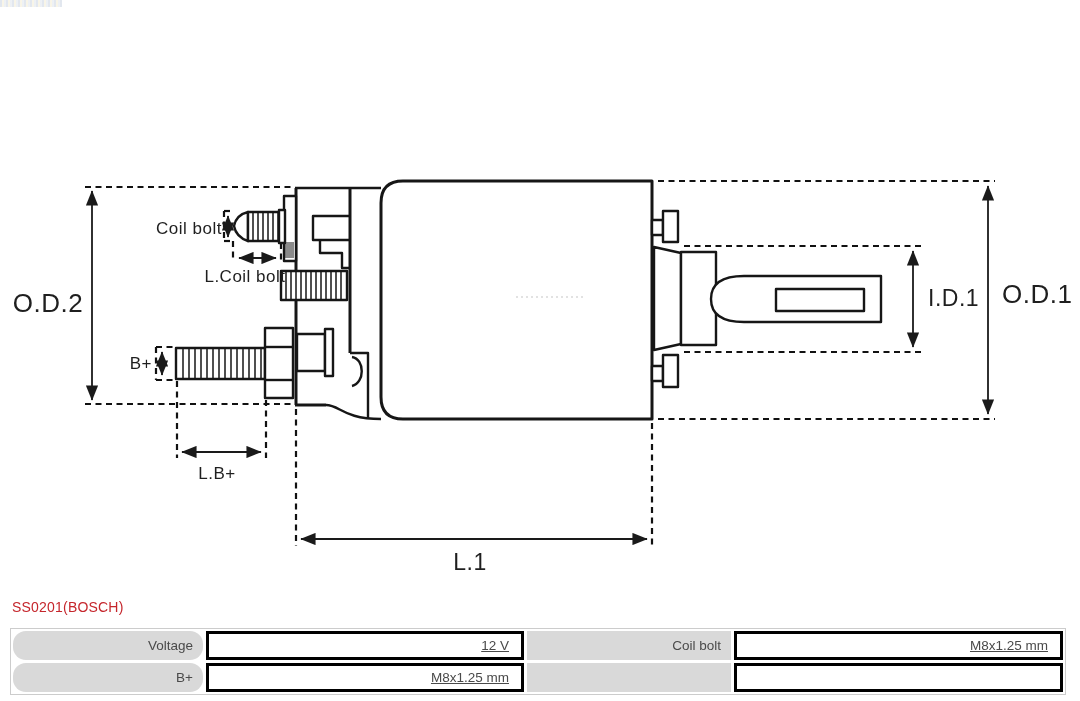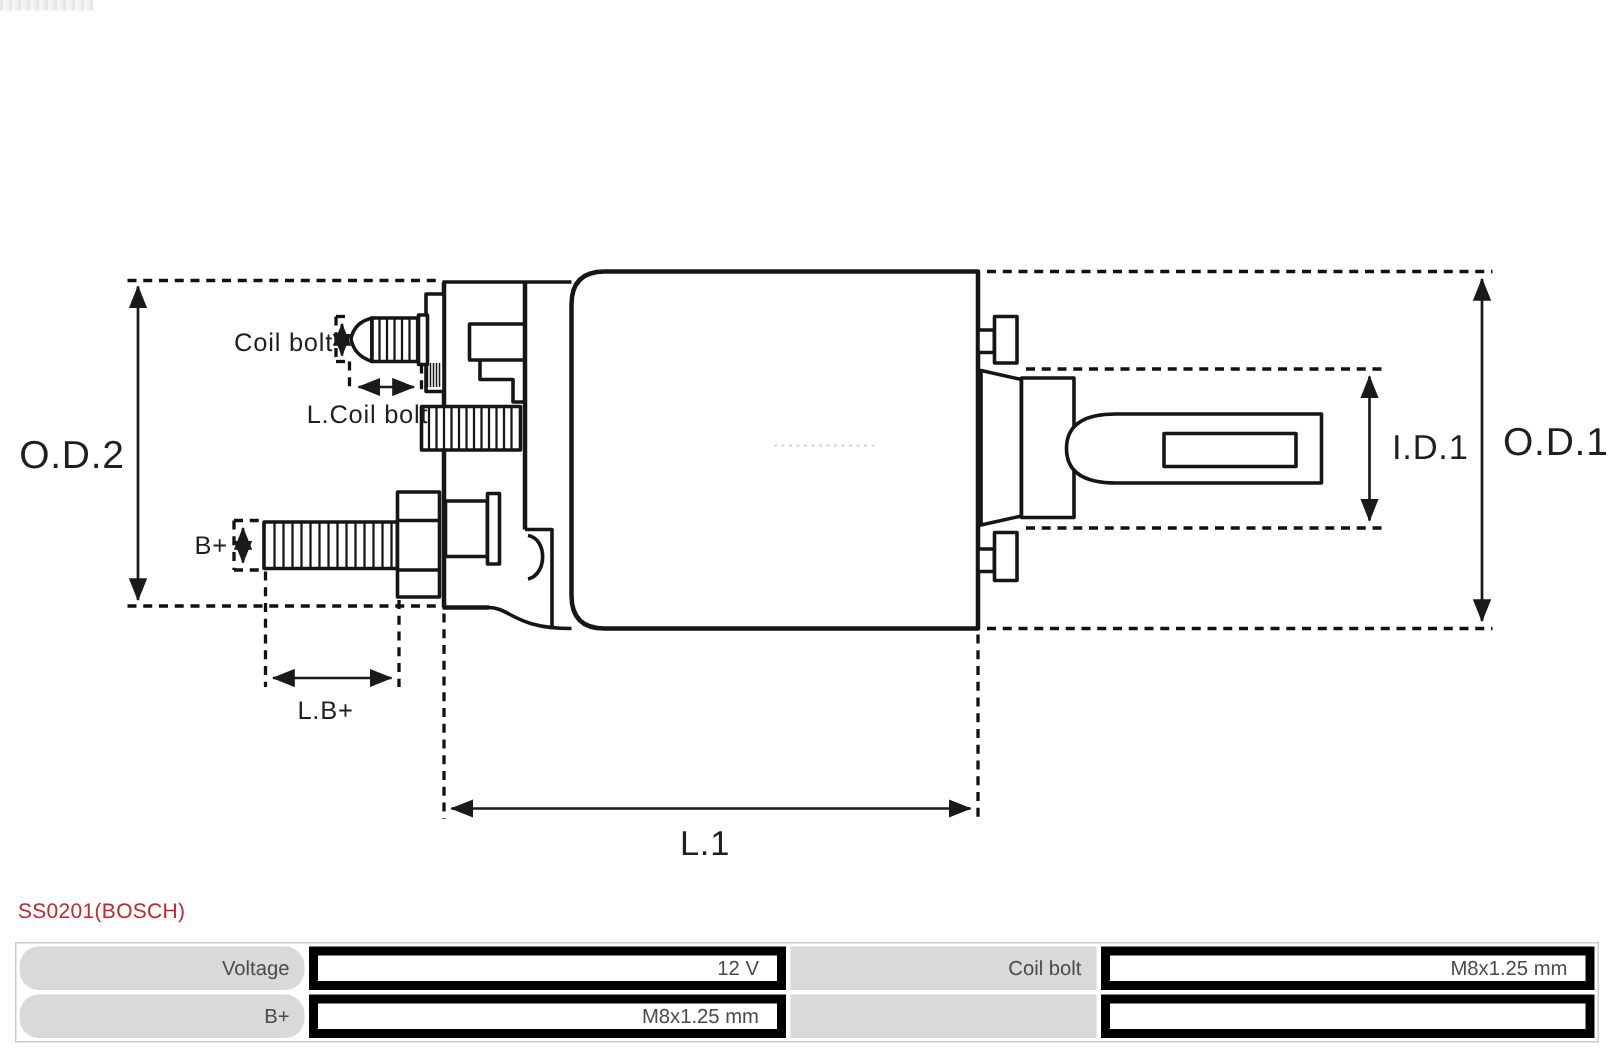--- a/index.html
+++ b/index.html
@@ -36,21 +36,21 @@
     position:absolute;left:10px;top:628px;width:1056px;
     box-sizing:border-box;border:1px solid #cccccc;background:#ffffff;
     padding:2px;display:flex;flex-direction:column;gap:3px;
   }
   .spec-row{display:flex;gap:3px;height:29px;}
   .cell{
     box-sizing:border-box;display:flex;align-items:center;justify-content:flex-end;
     font-size:13.5px;color:#4a4a4a;white-space:nowrap;
   }
   .cell-label{background:#d9d9d9;padding-right:10px;}
-  .cell-value{background:#ffffff;border:6px solid #000000;padding-right:12px;}
+  .cell-value{background:#ffffff;border:3px solid #000000;padding-right:12px;text-decoration:underline;}
   .w-l1{width:190px;border-radius:13px;} .w-v1{width:318px;} .w-l2{width:204px;} .w-v2{flex:1;}
 </style>
 </head>
 <body>
 
 <div class="logo-remnant"></div>
 
 <svg class="drawing" viewBox="0 0 1080 701">
   <defs>
     <marker id="ah" viewBox="0 0 10 8" refX="9.5" refY="4" markerWidth="8.5" markerHeight="6.8" orient="auto-start-reverse">

